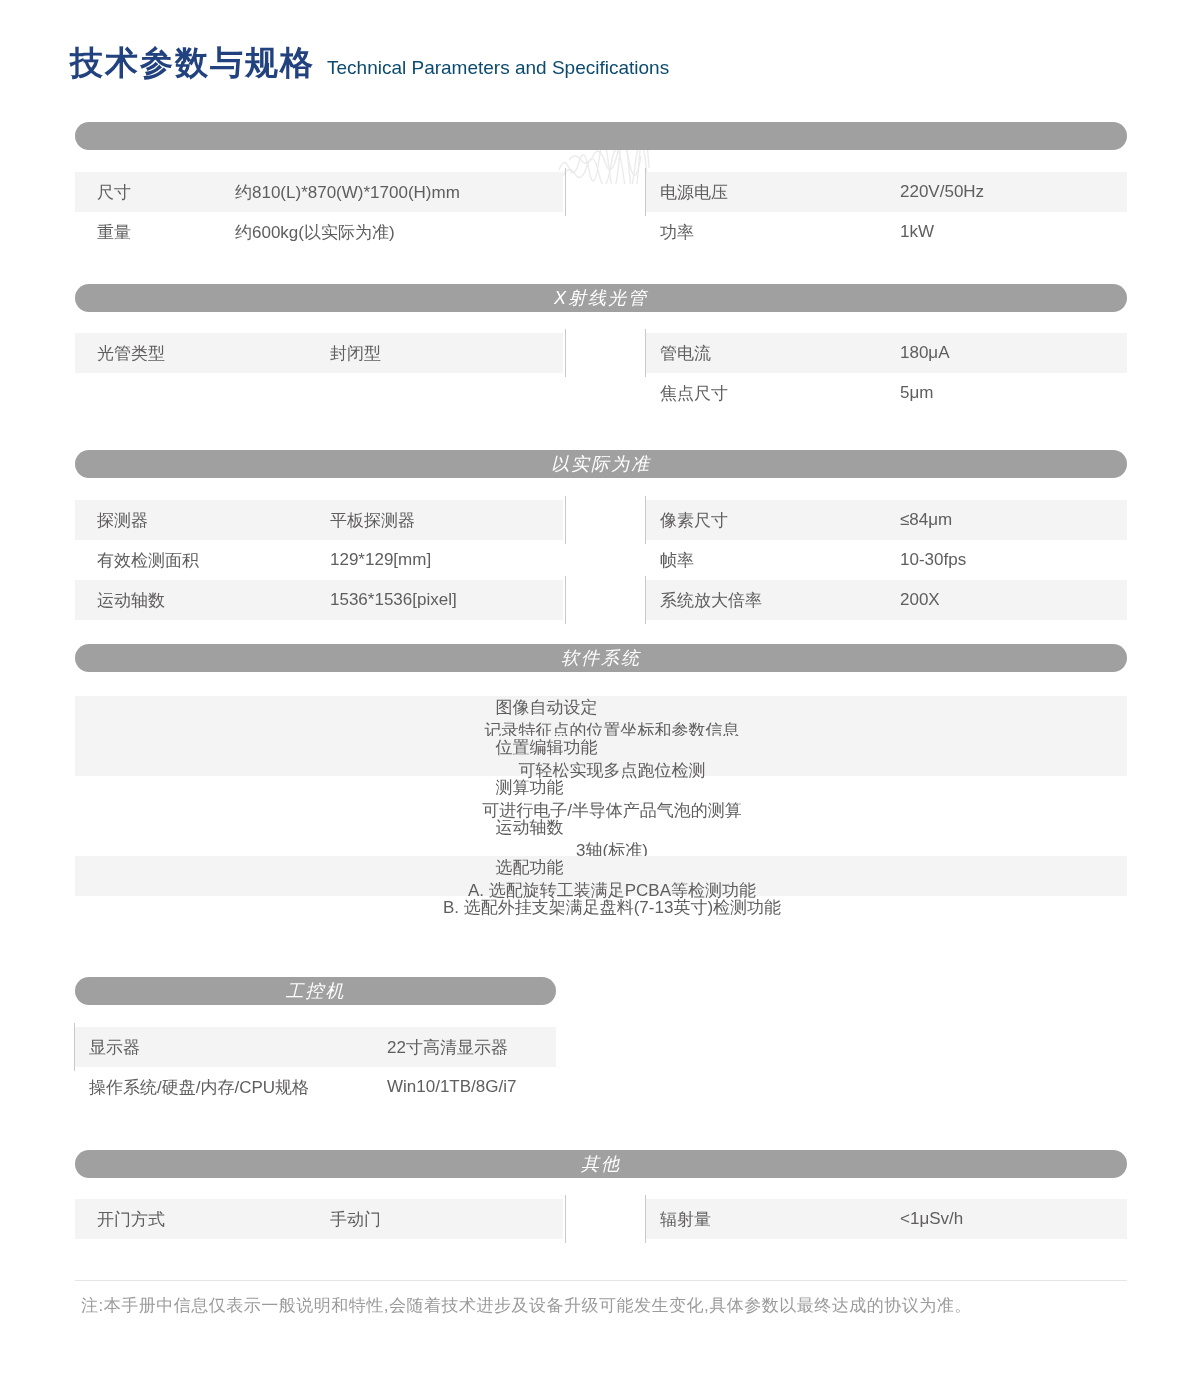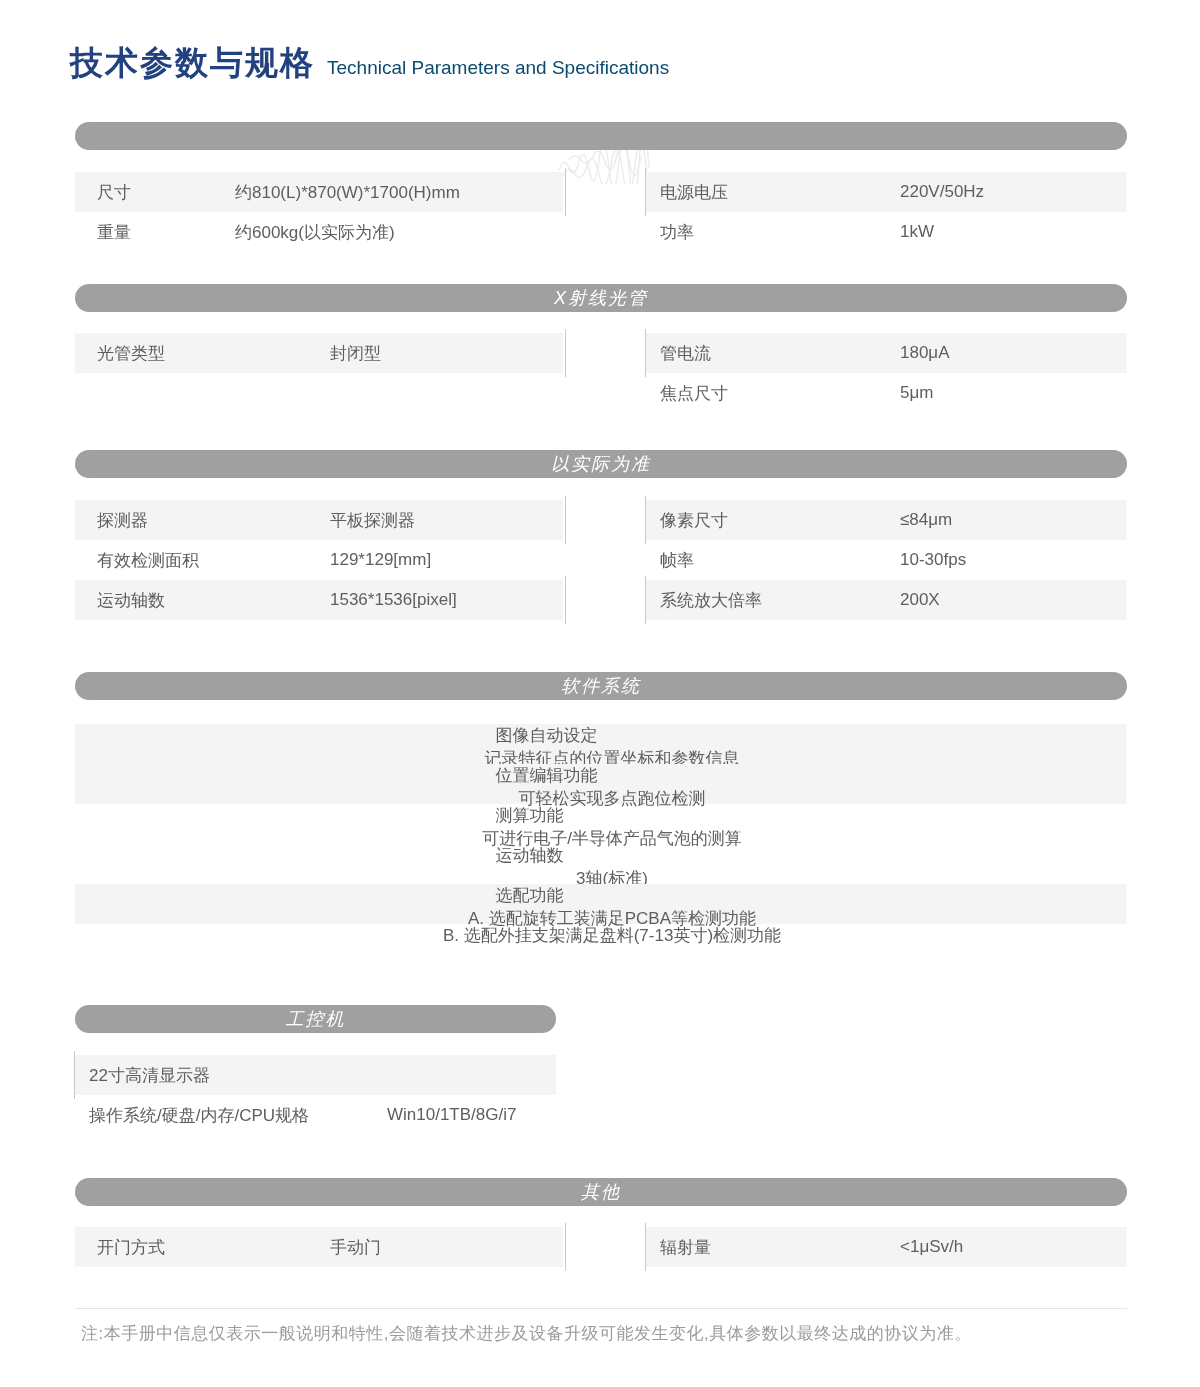--- a/index.html
+++ b/index.html
@@ -34,21 +34,21 @@
   .t-basic .col-l .lbl{width:138px;}
   .col-r .row{padding-left:14px;}
   .col-r .lbl{width:240px;}
   .t-ipc .lbl{width:298px;}
   .full-table .row{padding-left:22px;flex-direction:column;}
   .full-table .lbl{width:233px;}
   
   #bar-basic{margin-top:38px;margin-bottom:22px;}
   #bar-xray{margin-top:32px;margin-bottom:21px;}
   #bar-imaging{margin-top:37px;margin-bottom:22px;}
-  #bar-software{margin-top:52px;margin-bottom:24px;}
+  #bar-software{margin-top:24px;margin-bottom:24px;}
   .half-row{margin-top:41px;}
   .half-row .bar{margin-bottom:22px;}
   #bar-other{margin-top:43px;margin-bottom:21px;}
   
   .footer-rule{margin-top:41px;border:none;border-top:1px solid #e6e6e6;height:0;width:1052px;}
   .footnote{margin-top:13px;margin-left:6px;font-size:17px;color:#9b9b9b;letter-spacing:0.5px;}
   
   .watermark{
     position:absolute;left:555px;top:148px;width:100px;height:36px;
     opacity:0.35;filter:blur(0.6px);pointer-events:none;
@@ -186,20 +186,21 @@
       </div>
     </div>
 
     <div class="two-col half-row">
       <div class="col-r t-ipc">
         <div class="bar">
           <span>工控机</span>
         </div>
         <div>
           <div class="row shade line-l">
+            <span class="lbl">显示器</span>
             <span class="val">22寸高清显示器</span>
           </div>
           <div class="row">
             <span class="lbl">操作系统/硬盘/内存/CPU规格</span>
             <span class="val">Win10/1TB/8G/i7</span>
           </div>
         </div>
       </div>
     </div>
 

